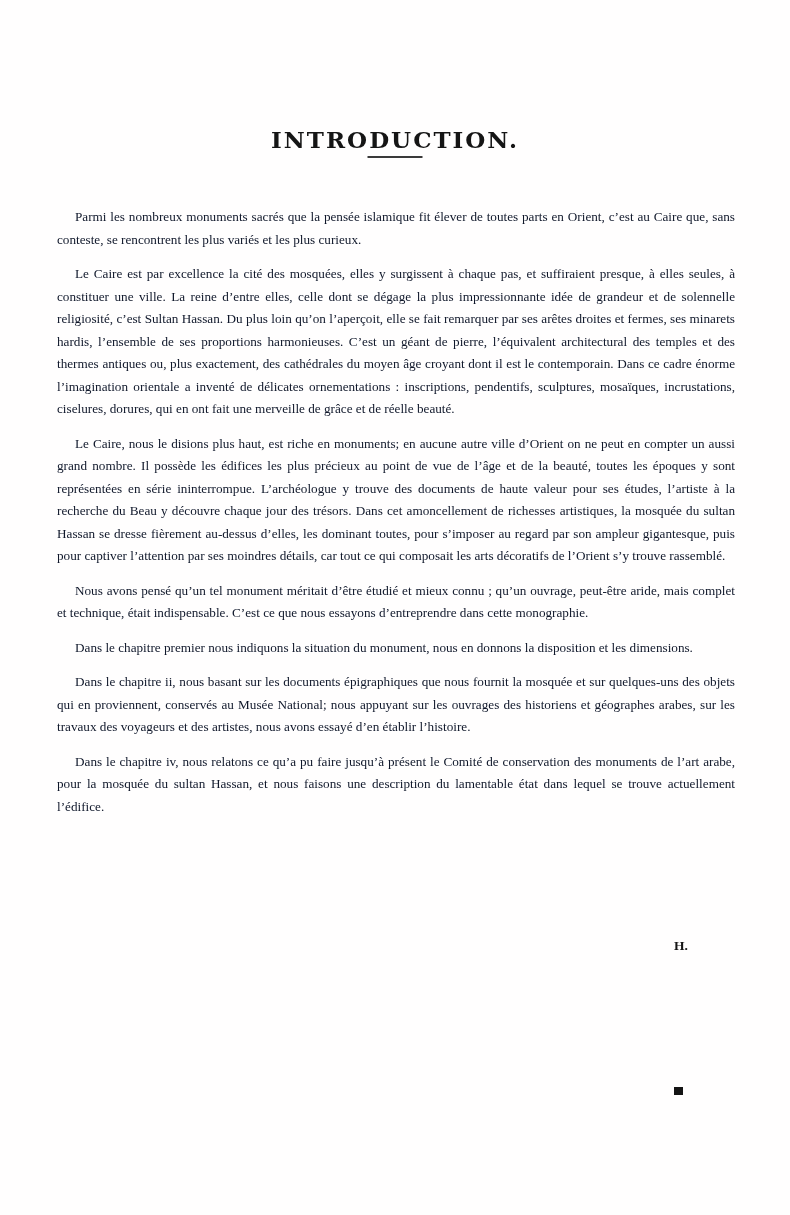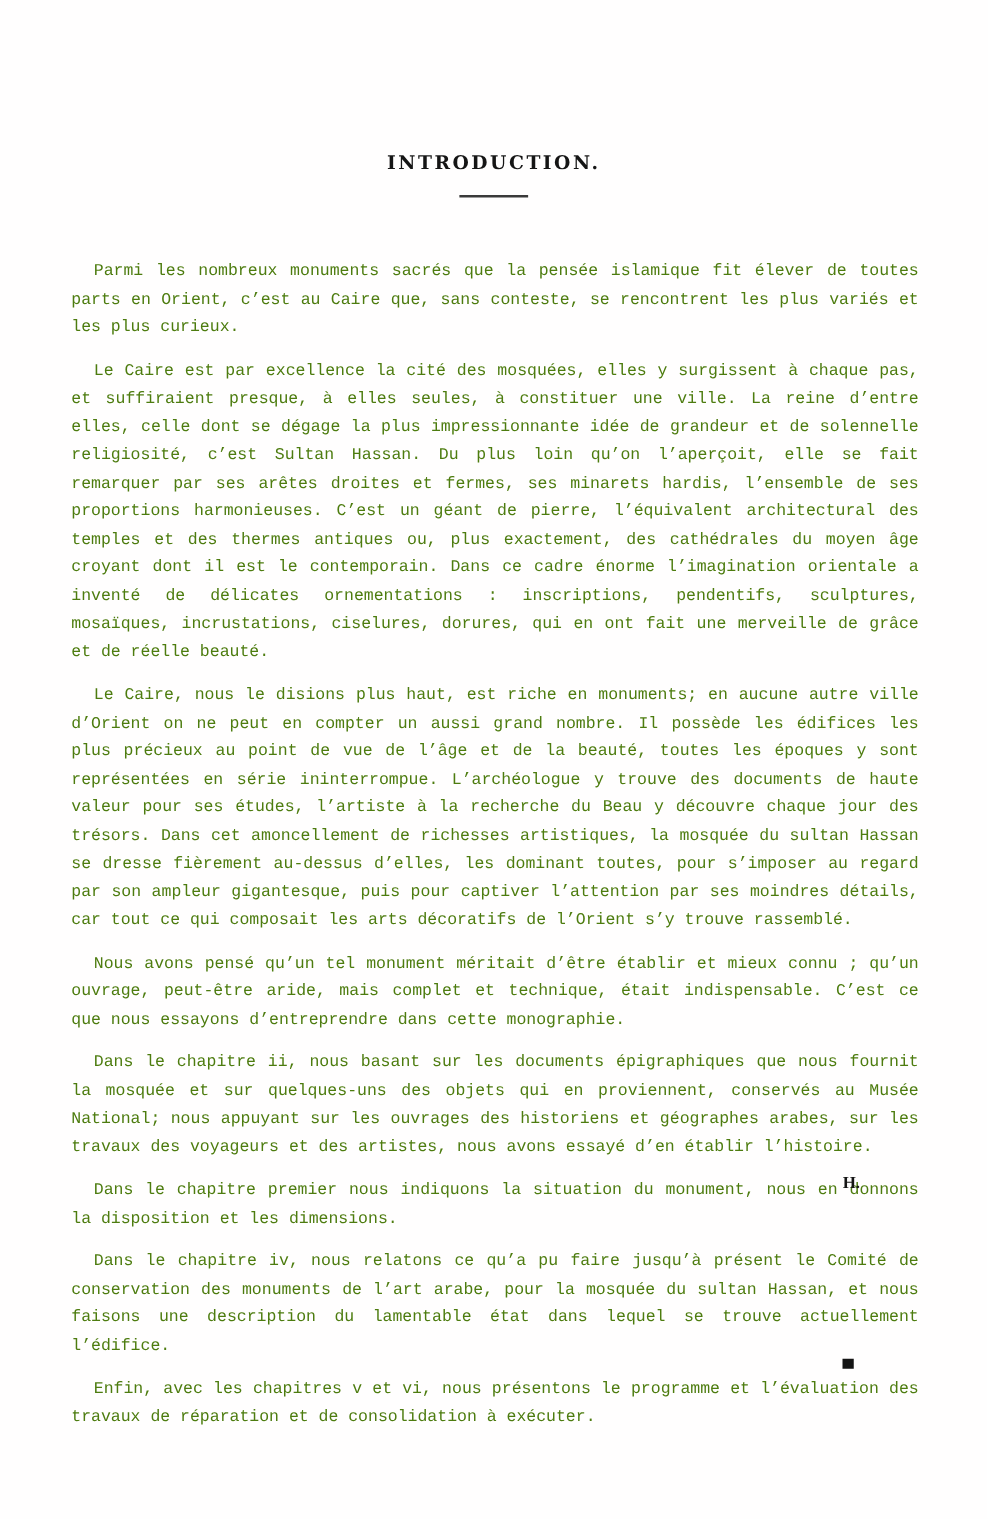--- a/index.html
+++ b/index.html
@@ -16,21 +16,21 @@
     font-family: "Liberation Serif", serif;
     overflow: hidden;
   }
   .page-title {
     position: absolute;
     top: 111px;
     left: 0;
     right: 0;
     text-align: center;
     font-family: "DejaVu Serif", serif;
-    font-size: 15px;
+    font-size: 23px;
     font-weight: bold;
     letter-spacing: 2px;
     color: #151515;
   }
   .title-divider {
     position: absolute;
     top: 156px;
     left: 50%;
     transform: translateX(-50%);
     width: 55px;
@@ -38,22 +38,21 @@
     border-top: 2px solid #3a3a3a;
   }
   .body-text {
     position: absolute;
     top: 206px;
     left: 57px;
     width: 678px;
     font-size: 13.2px;
     line-height: 22.5px;
     text-align: justify;
-    color: #4d7c0f;
-    font-family: Liberation Mono, monospace;
+    color: #0f172a;
   }
   .body-text p {
     margin: 0 0 12px 0;
     text-indent: 18px;
   }
   .signature {
     position: absolute;
     top: 938px;
     left: 0;
     width: 688px;
@@ -77,24 +76,23 @@
 <div class="page">
 
   <h1 class="page-title">INTRODUCTION.</h1>
 
   <div class="title-divider"></div>
 
   <div class="body-text">
     <p>Parmi les nombreux monuments sacrés que la pensée islamique fit élever de toutes parts en Orient, c’est au Caire que, sans conteste, se rencontrent les plus variés et les plus curieux.</p>
     <p>Le Caire est par excellence la cité des mosquées, elles y surgissent à chaque pas, et suffiraient presque, à elles seules, à constituer une ville. La reine d’entre elles, celle dont se dégage la plus impressionnante idée de grandeur et de solennelle religiosité, c’est Sultan Hassan. Du plus loin qu’on l’aperçoit, elle se fait remarquer par ses arêtes droites et fermes, ses minarets hardis, l’ensemble de ses proportions harmonieuses. C’est un géant de pierre, l’équivalent architectural des temples et des thermes antiques ou, plus exactement, des cathédrales du moyen âge croyant dont il est le contemporain. Dans ce cadre énorme l’imagination orientale a inventé de délicates ornementations : inscriptions, pendentifs, sculptures, mosaïques, incrustations, ciselures, dorures, qui en ont fait une merveille de grâce et de réelle beauté.</p>
     <p>Le Caire, nous le disions plus haut, est riche en monuments; en aucune autre ville d’Orient on ne peut en compter un aussi grand nombre. Il possède les édifices les plus précieux au point de vue de l’âge et de la beauté, toutes les époques y sont représentées en série ininterrompue. L’archéologue y trouve des documents de haute valeur pour ses études, l’artiste à la recherche du Beau y découvre chaque jour des trésors. Dans cet amoncellement de richesses artistiques, la mosquée du sultan Hassan se dresse fièrement au-dessus d’elles, les dominant toutes, pour s’imposer au regard par son ampleur gigantesque, puis pour captiver l’attention par ses moindres détails, car tout ce qui composait les arts décoratifs de l’Orient s’y trouve rassemblé.</p>
-    <p>Nous avons pensé qu’un tel monument méritait d’être établir et mieux connu ; qu’un ouvrage, peut-être aride, mais complet et technique, était indispensable. C’est ce que nous essayons d’entreprendre dans cette monographie.</p>
+    <p>Nous avons pensé qu’un tel monument méritait d’être étudié et mieux connu ; qu’un ouvrage, peut-être aride, mais complet et technique, était indispensable. C’est ce que nous essayons d’entreprendre dans cette monographie.</p>
+    <p>Dans le chapitre premier nous indiquons la situation du monument, nous en donnons la disposition et les dimensions.</p>
     <p>Dans le chapitre ii, nous basant sur les documents épigraphiques que nous fournit la mosquée et sur quelques-uns des objets qui en proviennent, conservés au Musée National; nous appuyant sur les ouvrages des historiens et géographes arabes, sur les travaux des voyageurs et des artistes, nous avons essayé d’en établir l’histoire.</p>
-    <p>Dans le chapitre premier nous indiquons la situation du monument, nous en donnons la disposition et les dimensions.</p>
     <p>Dans le chapitre iv, nous relatons ce qu’a pu faire jusqu’à présent le Comité de conservation des monuments de l’art arabe, pour la mosquée du sultan Hassan, et nous faisons une description du lamentable état dans lequel se trouve actuellement l’édifice.</p>
-    <p>Enfin, avec les chapitres v et vi, nous présentons le programme et l’évaluation des travaux de réparation et de consolidation à exécuter.</p>
   </div>
 
   <div class="signature">H.</div>
 
   <div class="ink-blot"></div>
 
 </div>
 
 </body></html>

